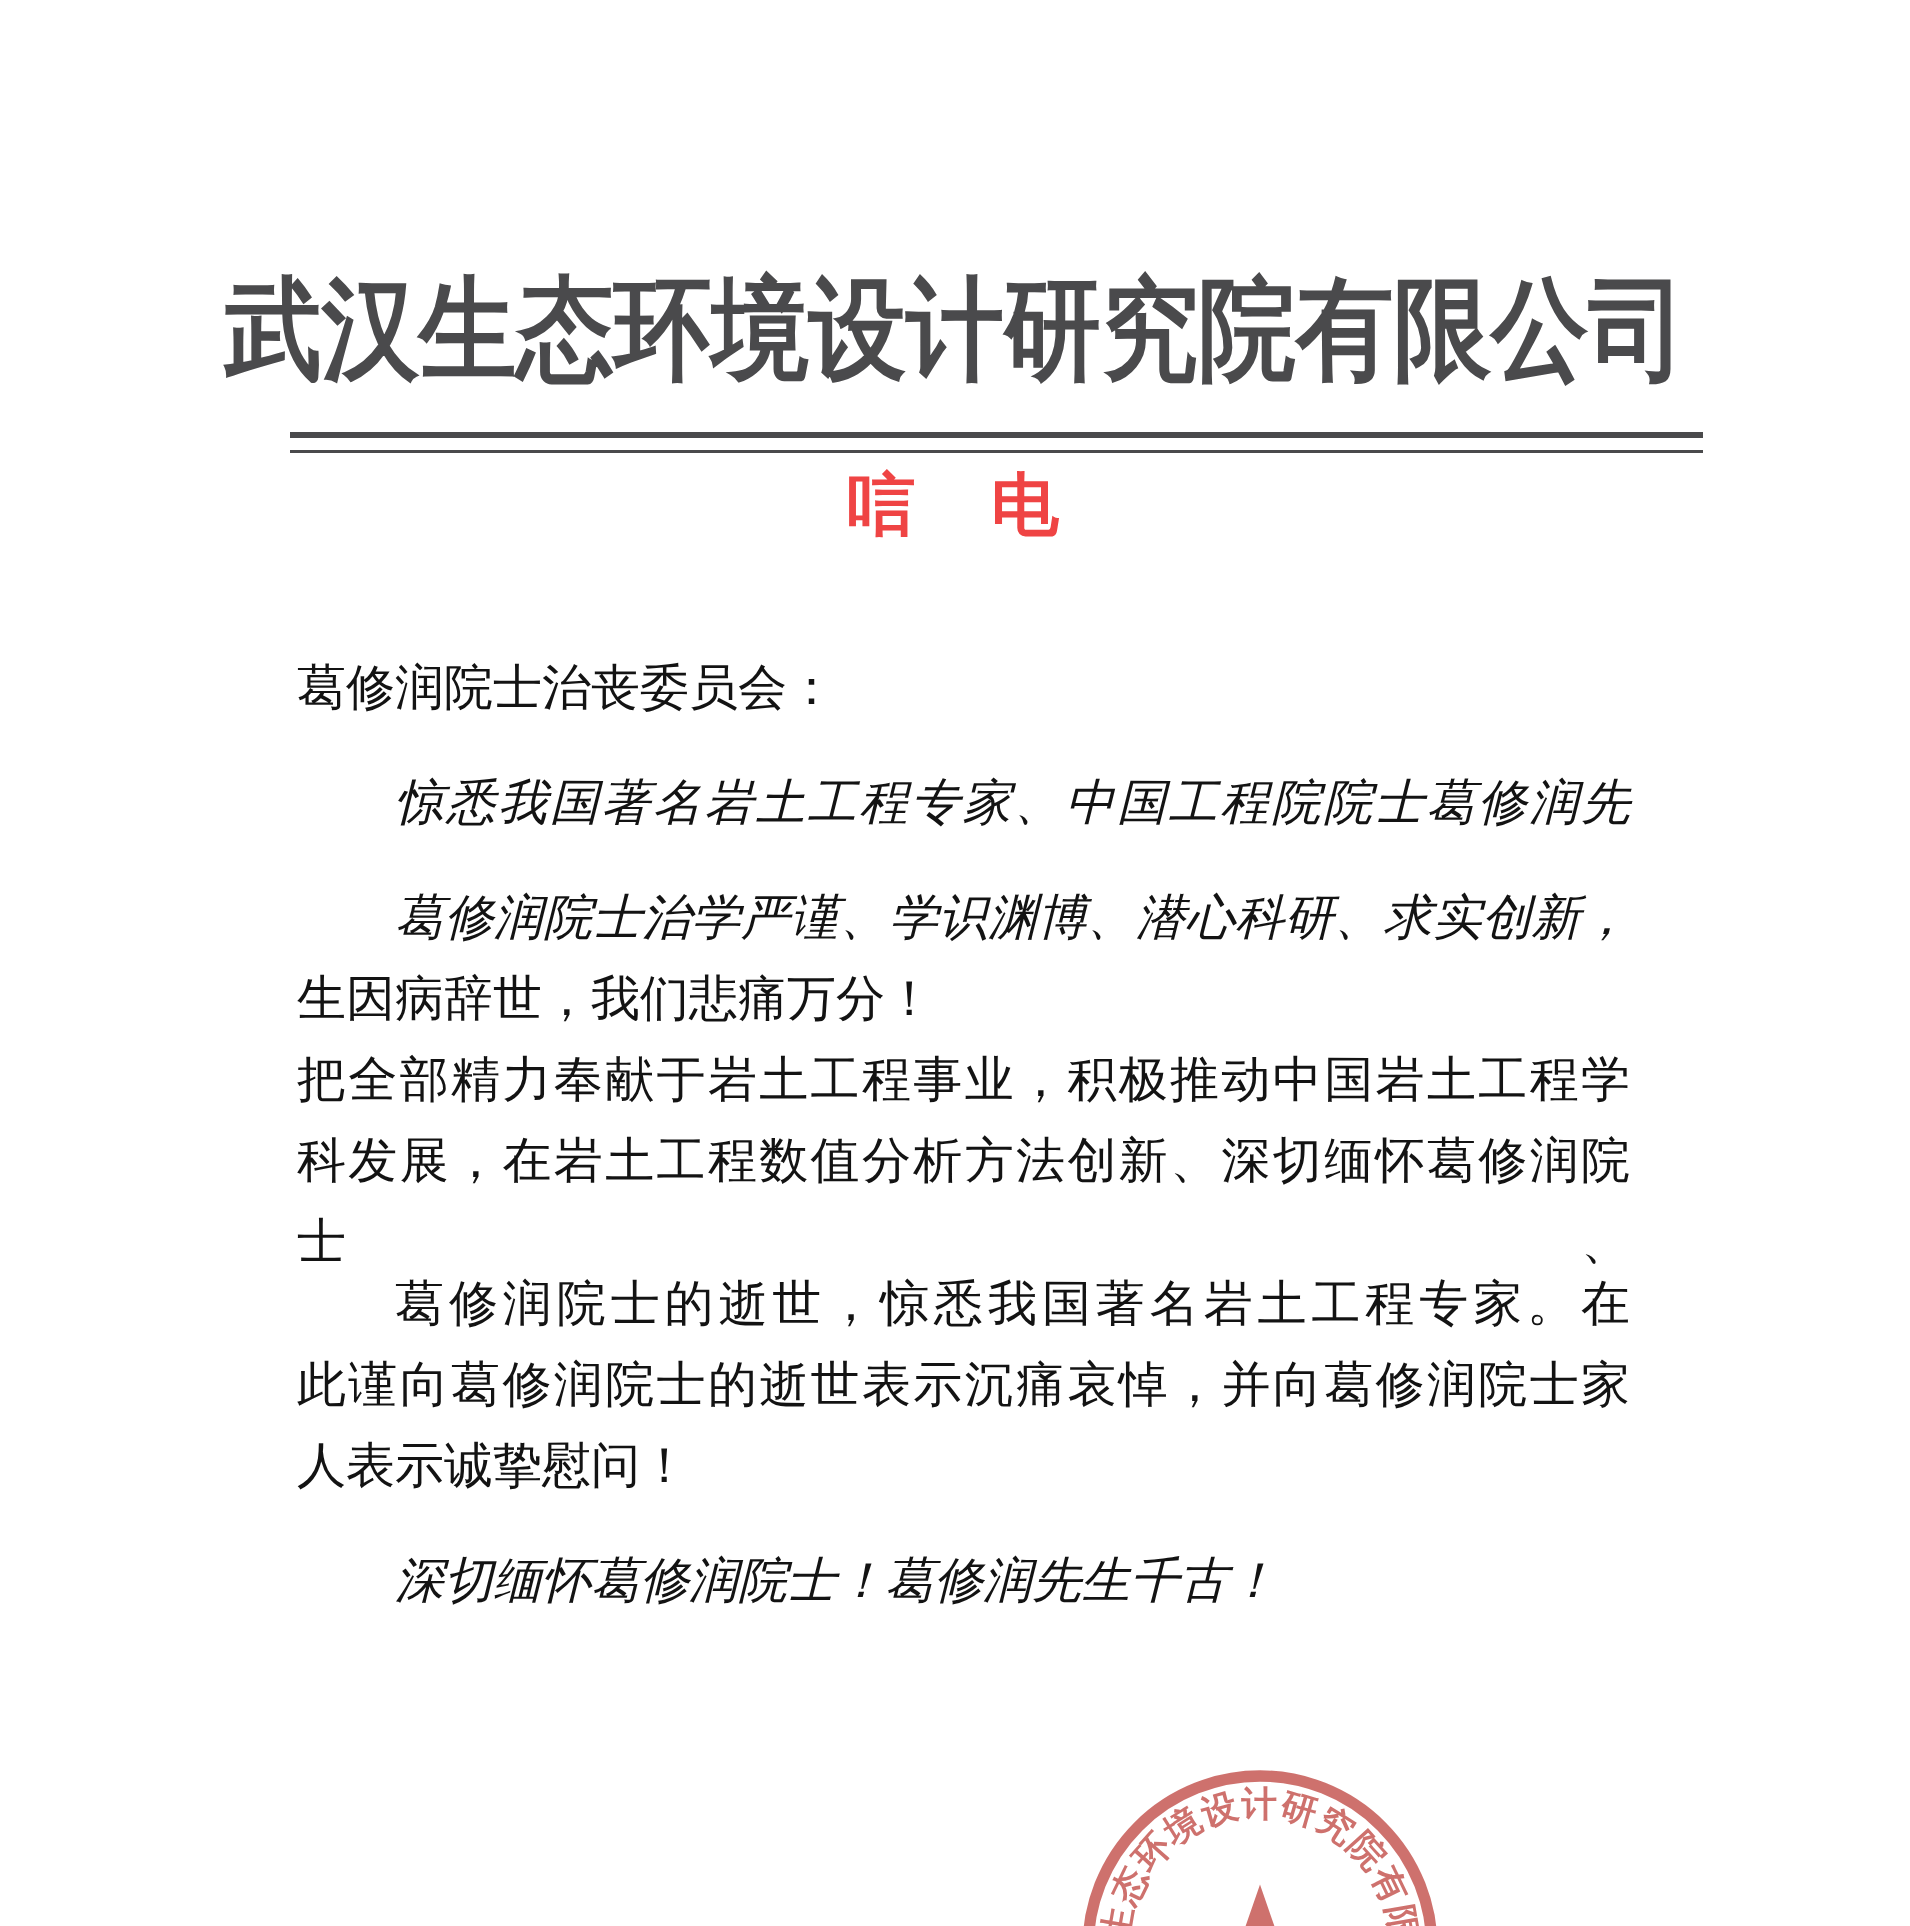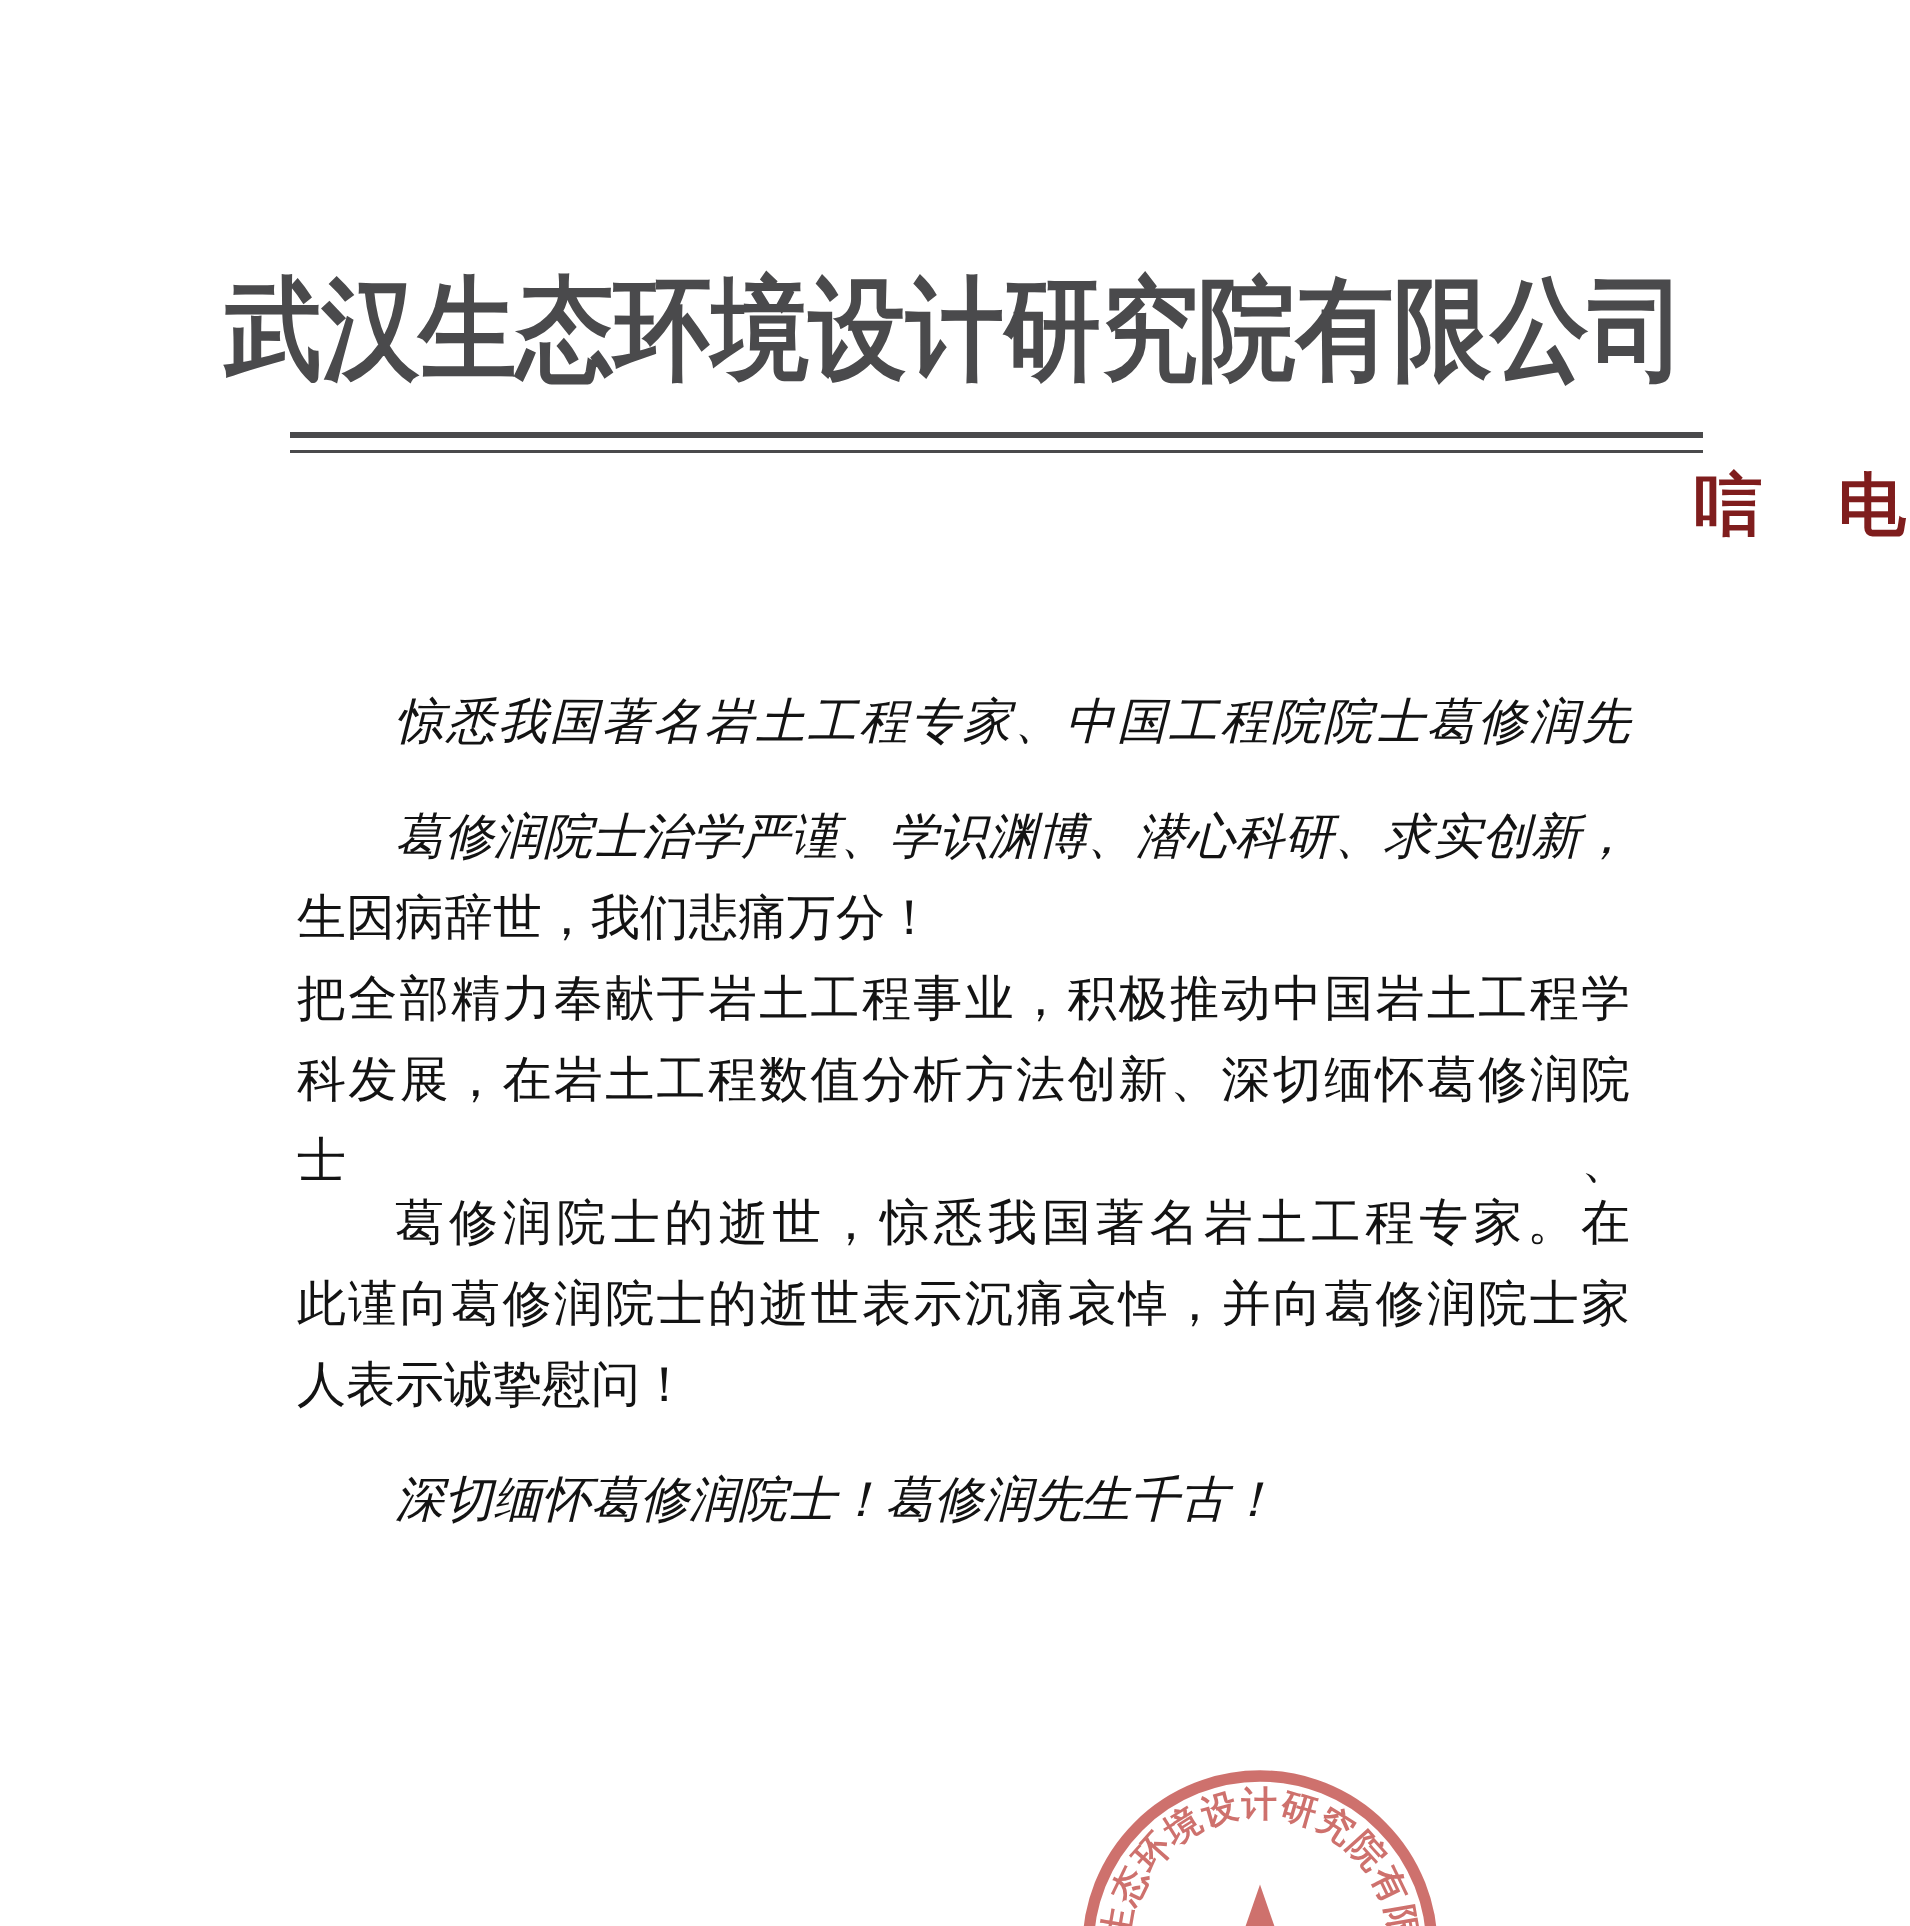--- a/index.html
+++ b/index.html
@@ -17,22 +17,22 @@
     color:var(--header-ink); white-space:nowrap;
   }
   .letterhead-name .squeeze { display:inline-block; transform:scaleX(0.87); transform-origin:center; }
   .rule { position:absolute; left:290px; width:1413px; background:var(--header-ink); }
   .rule.thick { top:432px; height:6.2px; }
   .rule.thin  { top:450px; height:2.7px; }
 
   
   .doc-title {
     position:absolute; top:463px; left:0; width:100%; margin:0;
-    text-align:right; font-size:68px; line-height:85px; font-weight:bold;
-    color:#7f1d1d; letter-spacing:3.9px;
+    text-align:center; font-size:68px; line-height:85px; font-weight:bold;
+    color:#ef4444; letter-spacing:3.9px;
   }
 
   
   .letter-body { position:absolute; left:297px; top:647px; width:1333px; }
   .letter-body p.line {
     margin:0; font-size:49px; line-height:81px; height:81px;
     color:var(--ink); white-space:nowrap; overflow:visible;
   }
   .letter-body p.line.fill { white-space:normal; text-align:justify; text-align-last:justify; }
   .letter-body p.line.indent { padding-left:98px; }
@@ -54,20 +54,21 @@
 <div class="page">
 
   <h1 class="letterhead-name"><span class="squeeze">武汉生态环境设计研究院有限公司</span></h1>
   <div class="rule thick"></div>
   <div class="rule thin"></div>
 
   <h2 class="doc-title">唁　电</h2>
 
   <main class="letter-body">
 
+  <p class="line gap0"><span>葛修润院士治丧委员会：</span></p>
       <p class="line indent fill gap1"><span>惊悉我国著名岩土工程专家、中国工程院院士葛修润先</span></p>
       <p class="line indent fill gap1"><span>葛修润院士治学严谨、学识渊博、潜心科研、求实创新，</span></p>
       <p class="line gap0"><span>生因病辞世，我们悲痛万分！</span></p>
       <p class="line fill gap0"><span>把全部精力奉献于岩土工程事业，积极推动中国岩土工程学</span></p>
       <p class="line fill gap0"><span>科发展，在岩土工程数值分析方法创新、深切缅怀葛修润院士、</span></p>
       <p class="line indent fill gap2"><span>葛修润院士的逝世，惊悉我国著名岩土工程专家。在</span></p>
       <p class="line fill gap0"><span>此谨向葛修润院士的逝世表示沉痛哀悼，并向葛修润院士家</span></p>
       <p class="line gap0"><span>人表示诚挚慰问！</span></p>
       <p class="line indent gap1"><span>深切缅怀葛修润院士！葛修润先生千古！</span></p>
     </main>

